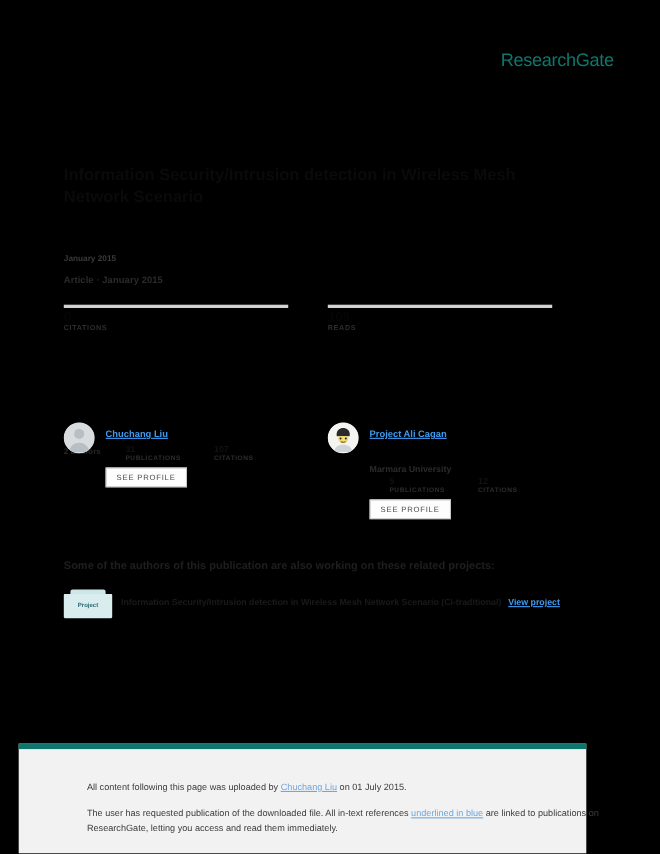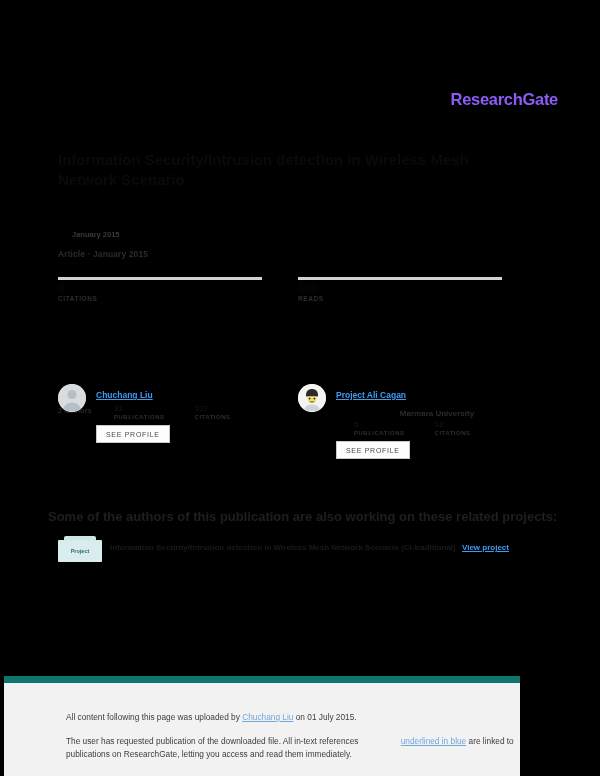--- a/index.html
+++ b/index.html
@@ -15,25 +15,24 @@
   
   .page {
     position: absolute; left: 0; top: 0;
     width: 600px; height: 676px;
     background: #000000;
     overflow: hidden;
   }
 
   .rg-logo {
     position: absolute; right: 42px; top: 46px;
-    font-size: 16.5px; font-weight: bold;
+    font-size: 16.5px; font-weight: normal;
     letter-spacing: -0.3px;
-    color: #8b5cf6;
-    white-space: nowrap;
-    margin-top: 44px;
+    color: #0f766e;
+    white-space: nowrap;
   }
 
   .doi-url {
     position: absolute; left: 298px; top: 104px;
     font-size: 8.5px; font-weight: bold;
     color: #3f9bf0;
     white-space: nowrap;
     letter-spacing: -0.1px;
   }
 
@@ -47,21 +46,21 @@
 
   .meta-line {
     position: absolute; left: 58px; top: 213px;
     font-size: 8.5px; font-weight: bold;
     color: #2b2b2b;
     letter-spacing: 0.1px;
     white-space: nowrap;
     margin-top: 36px;
   }
   .meta-source {
-    position: absolute; left: 72px; top: 230px;
+    position: absolute; left: 58px; top: 230px;
     font-size: 7.5px; font-weight: bold;
     color: #3a3a3a;
     white-space: nowrap;
   }
 
   
   .stats { position: absolute; left: 58px; top: 277px; width: 462px; }
   .stat-col { position: absolute; top: 0; width: 204px; }
   .stat-col.left { left: 0; }
   .stat-col.right { left: 240px; }
@@ -100,23 +99,22 @@
   .avatar svg { display: block; }
 
   .author-body { margin-left: 38px; position: relative; }
   .author-name {
     font-size: 8.5px; font-weight: bold;
     color: #3f9bf0; line-height: 1.2;
     white-space: nowrap;
   }
   .author-inst {
     font-size: 8px; font-weight: bold;
-    color: #2b2b2b; margin-top: 7px;
-    white-space: nowrap;
-    text-align: center;
+    color: #2b2b2b; margin-top: 20px;
+    white-space: nowrap;
   }
   .author-stats {
     margin-top: 3px; margin-left: 18px;
     display: flex; gap: 30px;
   }
   .as-block { text-align: left; }
   .as-value { font-size: 8px; font-weight: bold; color: #111; line-height: 1.1; }
   .as-label { font-size: 6px; font-weight: bold; letter-spacing: 0.5px; color: #2e2e2e; }
 
   .see-profile {
@@ -126,22 +124,22 @@
     background: #fdfdfd;
     color: #4a4a4a;
     font-size: 7px;
     letter-spacing: 0.7px;
     padding: 5px 9px 4px 9px;
     cursor: pointer;
   }
 
   
   .projects-heading {
-    position: absolute; left: 48px; top: 509px;
-    font-size: 13px; font-weight: bold; color: #1f1f1f;
+    position: absolute; left: 58px; top: 509px;
+    font-size: 10px; font-weight: bold; color: #1f1f1f;
     white-space: nowrap;
   }
   .project-row {
     position: absolute; left: 52px; top: 533px;
     width: 490px; height: 32px;
   }
   .project-icon {
     position: absolute; left: 0; top: 0;
     width: 56px; height: 32px;
   }
@@ -165,38 +163,38 @@
     position: absolute; left: 58px; top: 10px;
     font-size: 8px; font-weight: bold; color: #1a1a1a;
     white-space: nowrap;
   }
   .project-link {
     color: #3f9bf0; font-weight: bold; margin-left: 4px; text-decoration: underline;
   }
 
   
   .footer {
-    position: absolute; left: 4px; top: 676px;
+    position: absolute; left: 17px; top: 676px;
     width: 516px; height: 100px;
     background: #f2f2f2;
-    border-top: 7px solid #0f766e;
+    border-top: 5px solid #0f766e;
   }
   .footer-line1 {
     position: absolute; left: 62px; top: 29px;
     font-size: 8.3px; color: #3c3c3c;
     white-space: nowrap;
   }
   .footer-line2 {
     position: absolute; left: 62px; top: 52px;
     width: 480px;
     font-size: 8.3px; color: #3c3c3c;
     line-height: 1.55;
   }
   .lk { color: #6fa8dc; }
-  .lk-u { color: #6fa8dc; text-decoration: underline; margin-left: 40px; }
+  .lk-u { color: #6fa8dc; text-decoration: underline; }
 </style>
 </head>
 <body>
 
 <div class="page">
 
   <div class="rg-logo">ResearchGate</div>
 
 
   <div class="doc-title">Information Security/Intrusion detection in Wireless Mesh Network Scenario</div>

